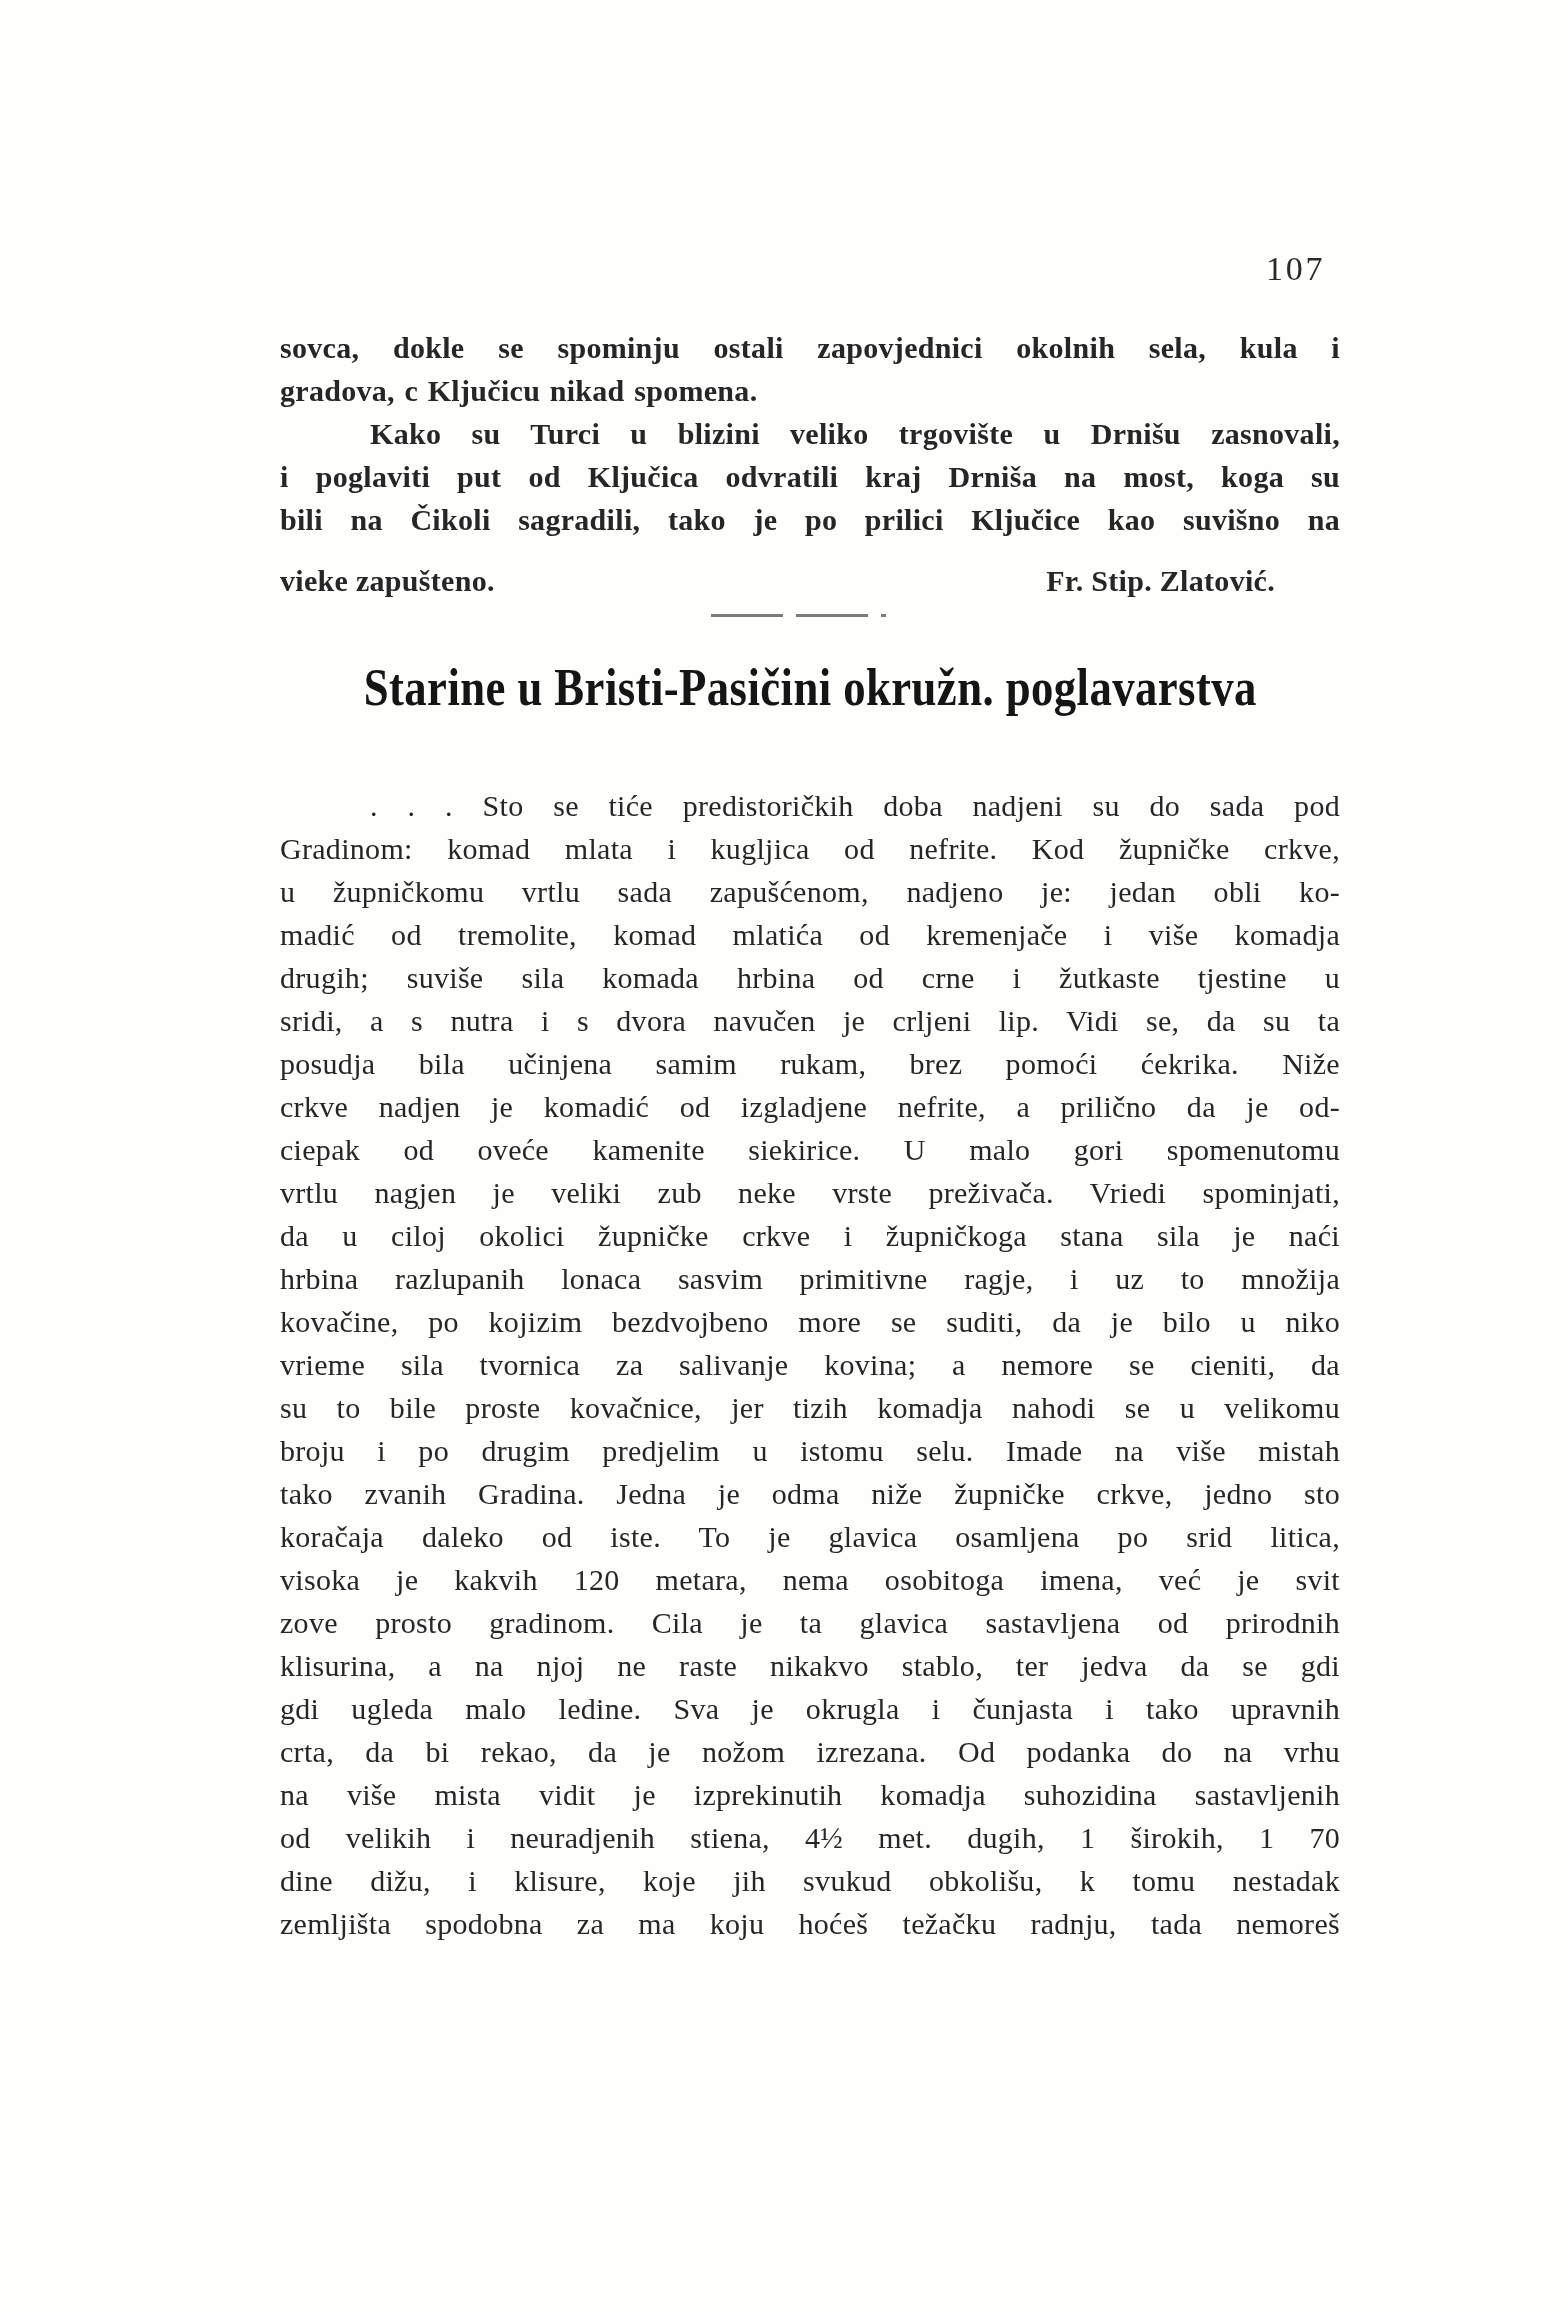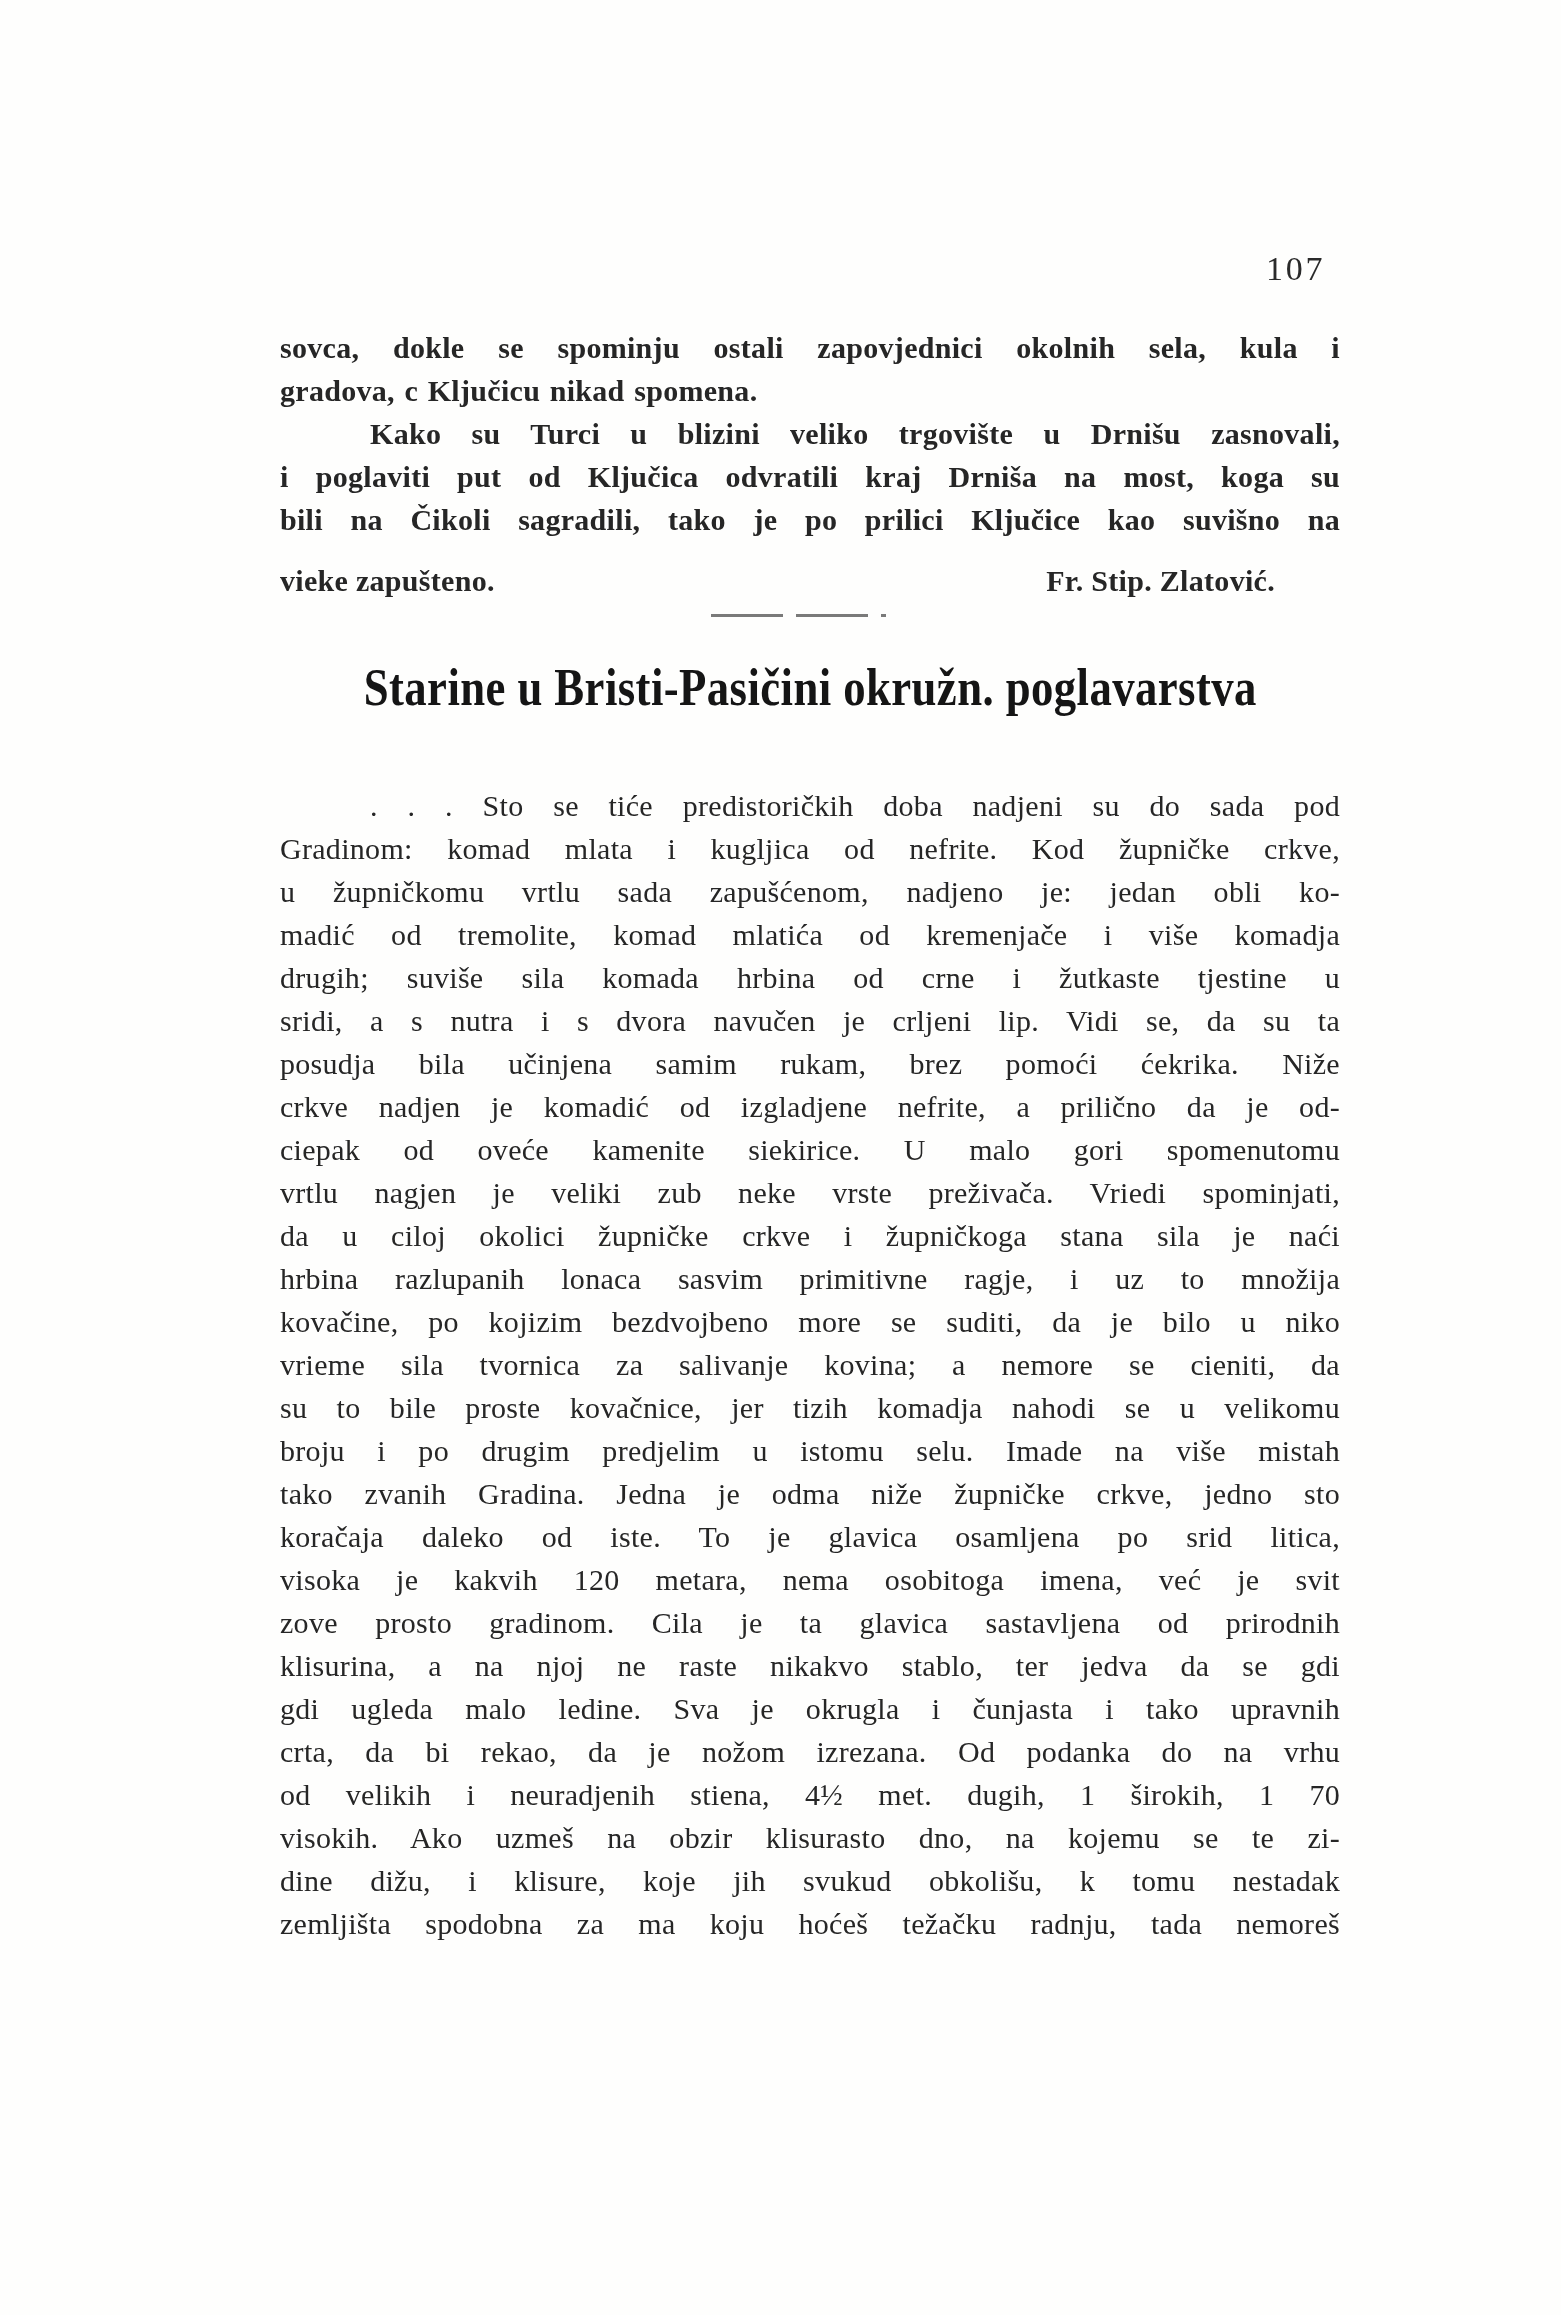--- a/index.html
+++ b/index.html
@@ -121,20 +121,20 @@
     <div class="line">vrieme sila tvornica za salivanje kovina; a nemore se cieniti, da</div>
     <div class="line">su to bile proste kovačnice, jer tizih komadja nahodi se u velikomu</div>
     <div class="line">broju i po drugim predjelim u istomu selu. Imade na više mistah</div>
     <div class="line">tako zvanih Gradina. Jedna je odma niže župničke crkve, jedno sto</div>
     <div class="line">koračaja daleko od iste. To je glavica osamljena po srid litica,</div>
     <div class="line">visoka je kakvih 120 metara, nema osobitoga imena, već je svit</div>
     <div class="line">zove prosto gradinom. Cila je ta glavica sastavljena od prirodnih</div>
     <div class="line">klisurina, a na njoj ne raste nikakvo stablo, ter jedva da se gdi</div>
     <div class="line">gdi ugleda malo ledine. Sva je okrugla i čunjasta i tako upravnih</div>
     <div class="line">crta, da bi rekao, da je nožom izrezana. Od podanka do na vrhu</div>
+    <div class="line">na više mista vidit je izprekinutih komadja suhozidina sastavljenih</div>
     <div class="line">od velikih i neuradjenih stiena, 4½ met. dugih, 1 širokih, 1 70</div>
-    <div class="line">visokih. Ako uzmeš na obzir klisurasto dno, na kojemu se te zi-</div>
     <div class="line">dine dižu, i klisure, koje jih svukud obkolišu, k tomu nestadak</div>
     <div class="line">zemljišta spodobna za ma koju hoćeš težačku radnju, tada nemoreš</div>
   </div>
 
 </div>
 
 
 </body></html>

